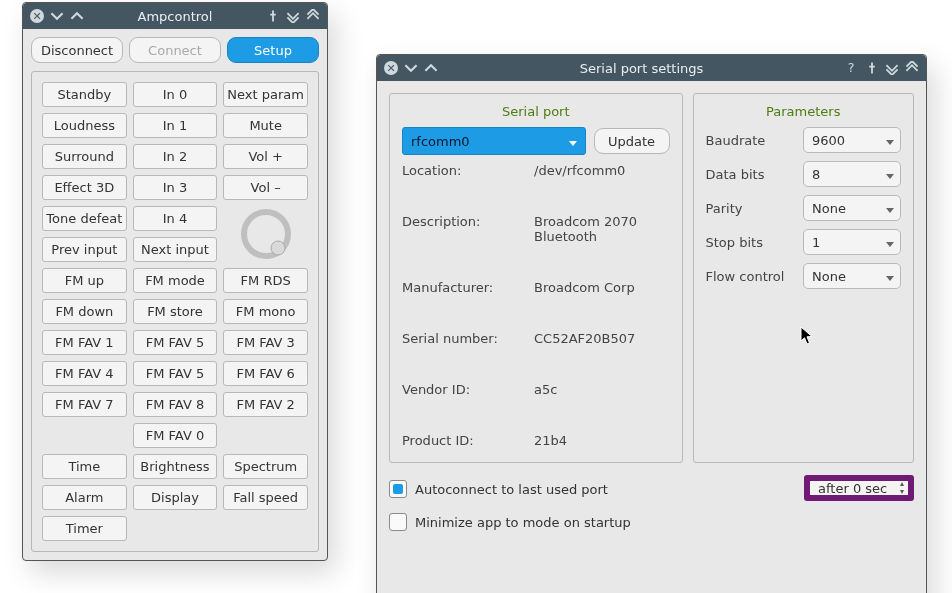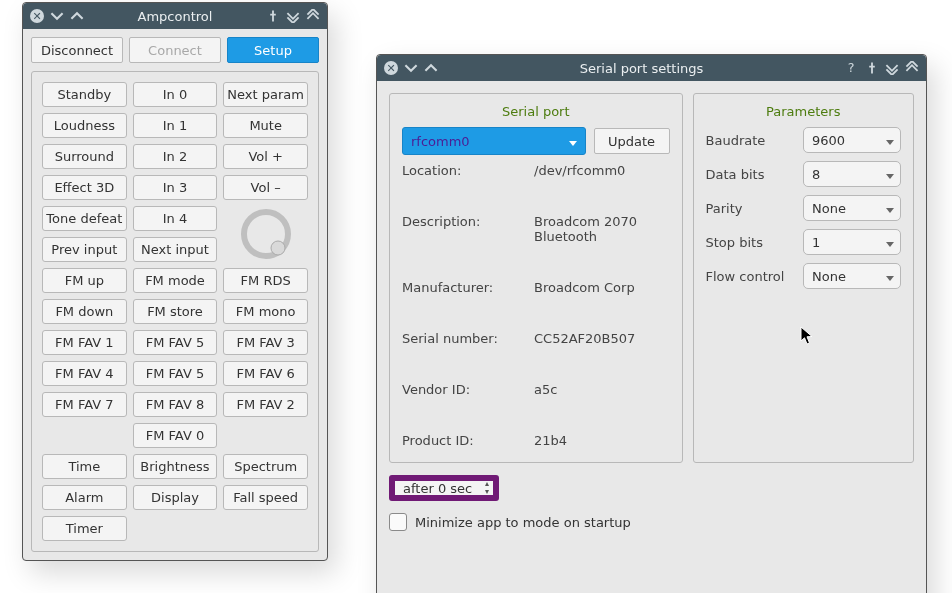--- a/index.html
+++ b/index.html
@@ -46,21 +46,21 @@
     font-size: 11px; font-weight: bold; line-height: 1;
     margin: 0 3px; cursor: pointer;
   }
   .window-body { padding: 8px; }
   
   #win-amp { left: 22px; top: 2px; width: 306px; }
   .amp-toprow { display: flex; gap: 6px; margin-bottom: 8px; }
   .btn {
     background: #f4f4f4;
     border: 1px solid #b8b8b8;
-    border-radius: 2px;
+    border-radius: 9px;
     color: #333;
     font-size: 13px;
     height: 26px;
     display: inline-flex; align-items: center; justify-content: center;
     cursor: pointer;
     padding: 0 8px;
   }
   .btn.primary {
     background: #1e9be5; border-color: #1784c8; color: #fff;
   }
@@ -101,21 +101,21 @@
     border-radius: 3px;
     background: #e8e8e8;
     padding: 10px 12px 14px;
   }
   .panel .panel-title { text-align: center; color: #4d7c0f; margin-bottom: 8px; }
   #panel-serial { flex: 1.3; }
   #panel-params { flex: 0.95; }
   .row { display: flex; gap: 8px; align-items: center; margin-bottom: 8px; }
   .combo {
     flex: 1;
-    background: #1e9be5; border: 1px solid #1784c8; color: #4c1d95;
+    background: #1e9be5; border: 1px solid #1784c8; color: #0f172a;
     height: 28px; border-radius: 3px;
     display: flex; align-items: center; justify-content: space-between;
     padding: 0 8px; cursor: pointer;
   }
   .combo .chev { color: #fff; }
   .info-grid {
     display: grid;
     grid-template-columns: 96px 1fr;
     row-gap: 8px; column-gap: 8px;
     color: #444;
@@ -367,20 +367,26 @@
           <label>Flow control</label>
           <div class="select">
             <span>None</span>
             <span><span class="chev-down" style="color:#666"></span></span>
           </div>
         </div>
       </div>
     </div>
 
     <div class="option-row">
+      <div class="check-row">
+        <span class="checkbox">
+            <span class="inner"></span>
+          </span>
+        <span>Autoconnect to last used port</span>
+      </div>
       <div class="spinbox">
         <span>after 0 sec</span>
         <span class="spin-arrows">
             <span>▴</span>
             <span>▾</span>
           </span>
       </div>
     </div>
 
     <div class="check-row">

